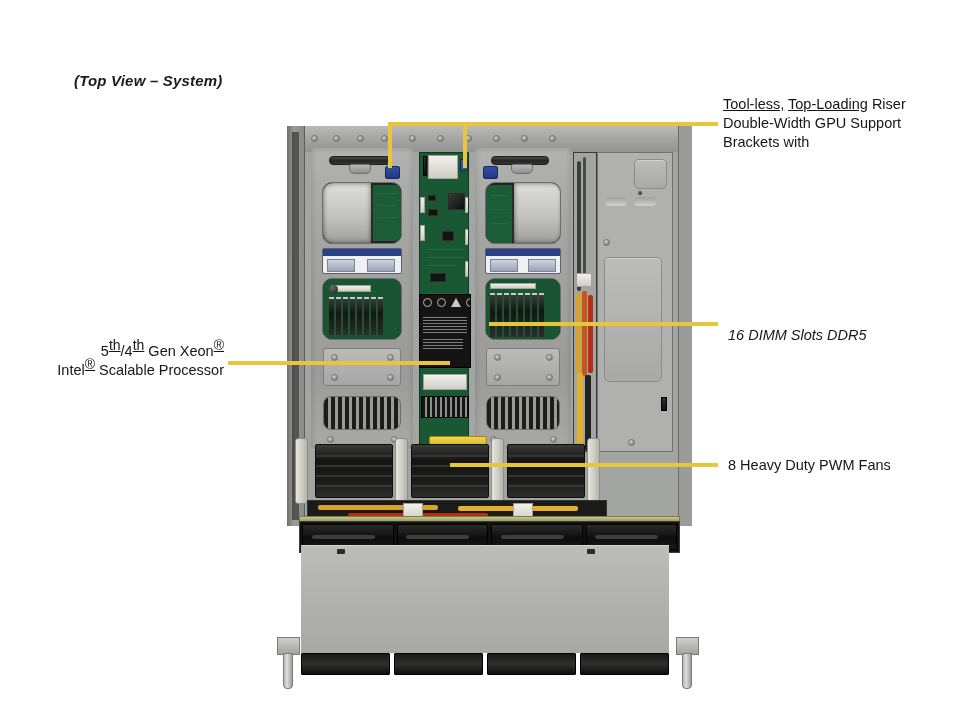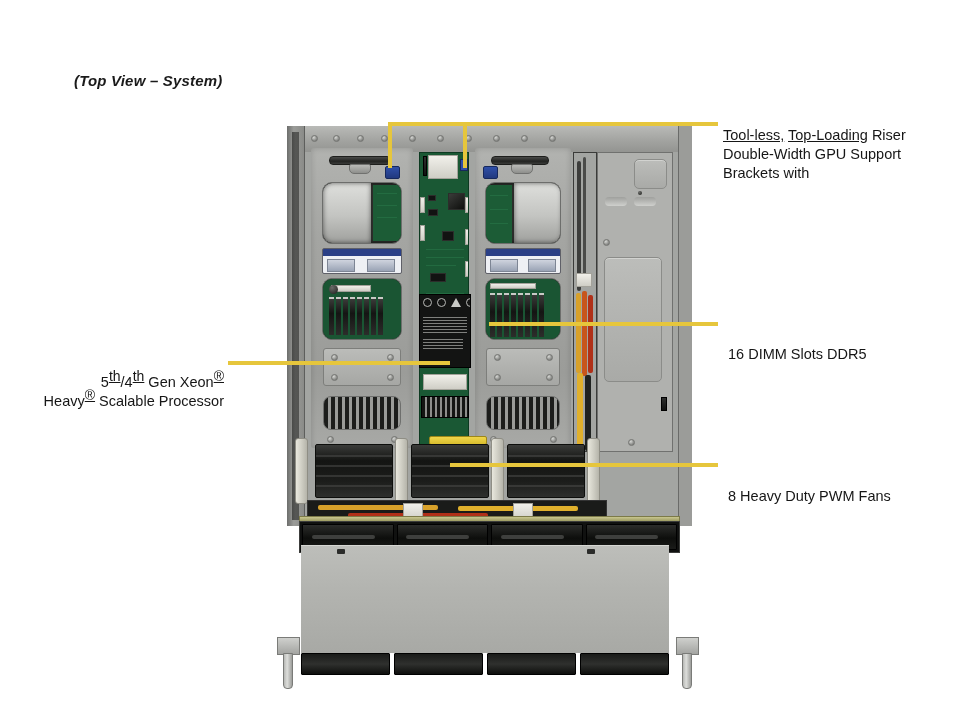--- a/index.html
+++ b/index.html
@@ -15,24 +15,24 @@
   #stage{position:absolute;left:0;top:0;width:960px;height:720px;}
 
   
   .view-title{
     position:absolute;left:74px;top:72px;
     font-style:italic;font-size:15px;font-weight:700;letter-spacing:.2px;
     color:#1a1a1a;white-space:nowrap;
   }
 
   
-  .callout{position:absolute;font-size:14.5px;line-height:19px;color:#161616;white-space:nowrap;margin-top:31px;}
+  .callout{position:absolute;font-size:14.5px;line-height:19px;color:#161616;white-space:nowrap;}
   .callout .u{text-decoration:underline;}
   #callout-riser{left:723px;top:95px;}
-  #callout-dimm{left:728px;top:314px;}
+  #callout-dimm{left:728px;top:326px;font-style:italic;}
   #callout-fans{left:728px;top:456px;}
   #callout-cpu{left:14px;top:342px;width:210px;text-align:right;white-space:normal;}
   #callout-cpu sup{font-size:14px;vertical-align:super;line-height:0;text-decoration:underline;}
 
   
   .lead{position:absolute;background:#e6c63c;}
   .lead-h{height:4px;}
   .lead-v{width:4px;}
 
   
@@ -512,16 +512,16 @@
     <div>Double-Width GPU Support</div>
     <div>Brackets with</div>
   </div>
 
   <div class="callout" id="callout-dimm">16 DIMM Slots DDR5</div>
 
   <div class="callout" id="callout-fans">8 Heavy Duty PWM Fans</div>
 
   <div class="callout" id="callout-cpu">
     <div><span>5</span><sup>th</sup><span>/4</span><sup>th</sup><span> Gen Xeon</span><sup>®</sup></div>
-    <div><span>Heavy</span><sup>®</sup><span> Scalable Processor</span></div>
+    <div><span>Intel</span><sup>®</sup><span> Scalable Processor</span></div>
   </div>
 
 </div>
 
 </body></html>

